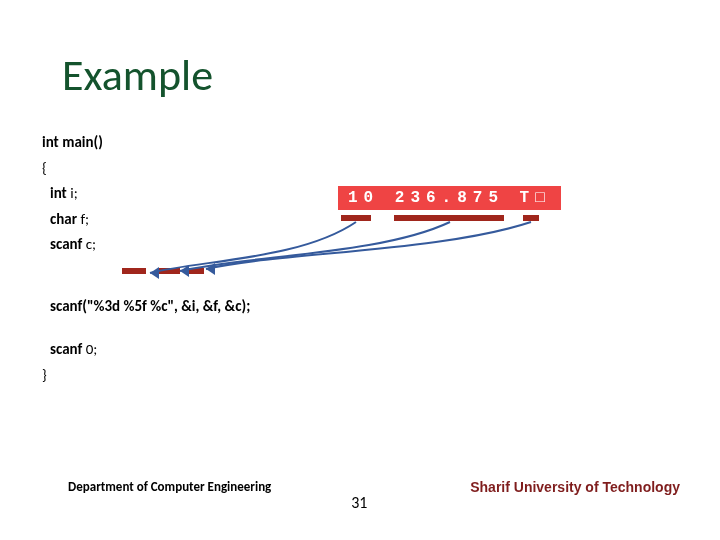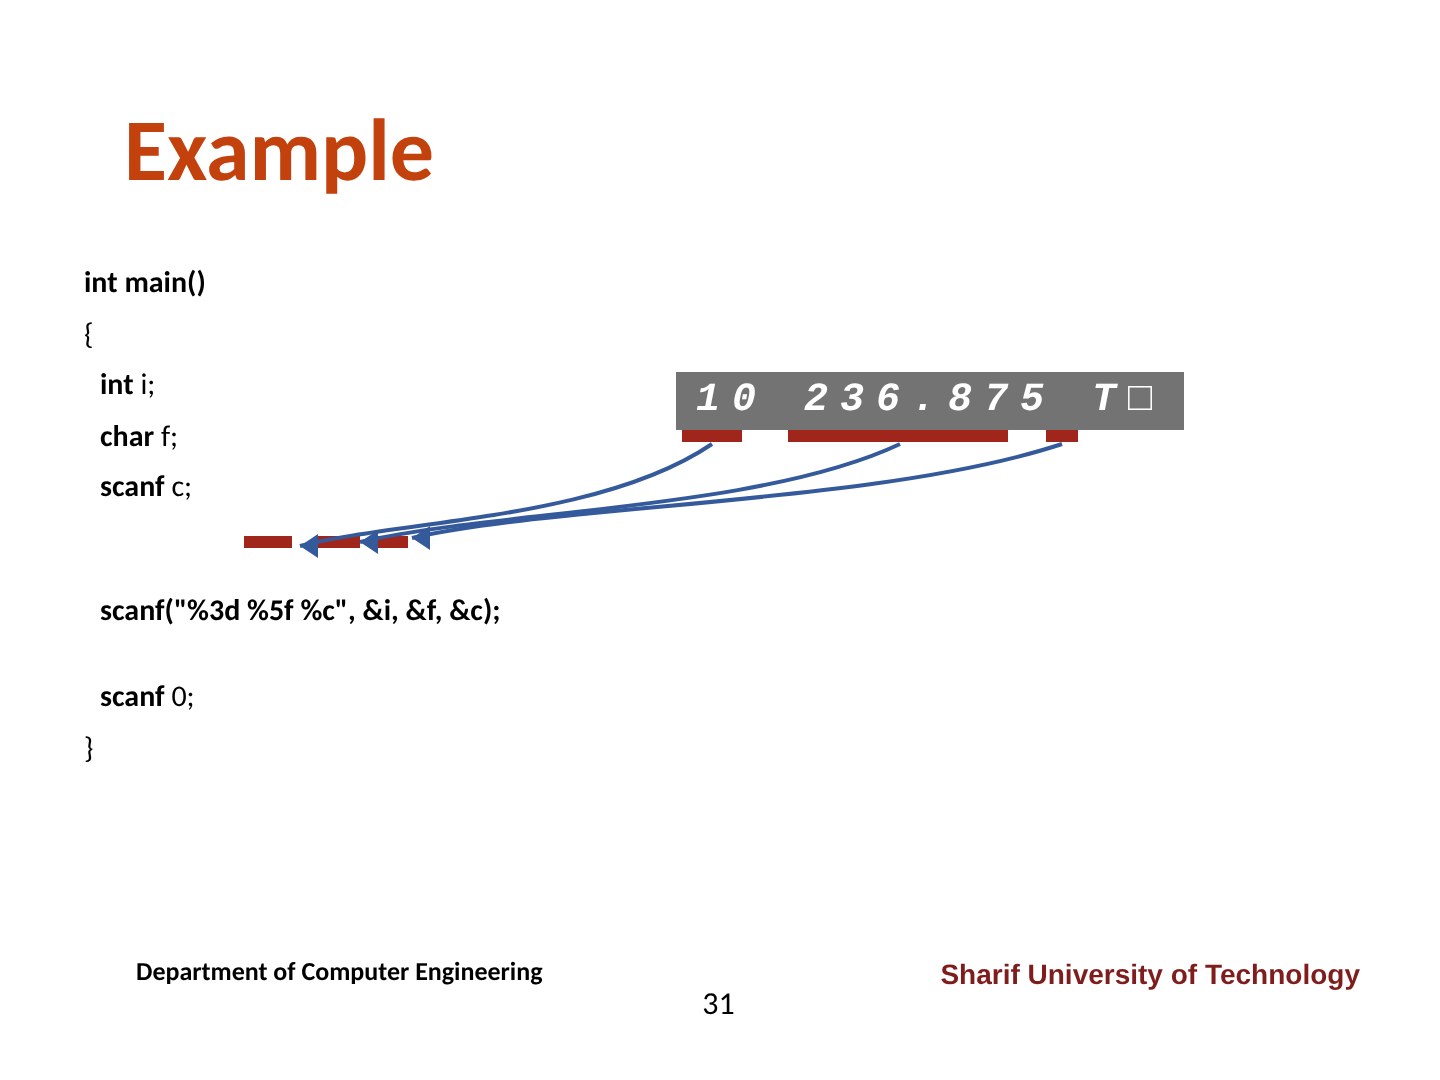--- a/index.html
+++ b/index.html
@@ -1,46 +1,45 @@
 <!DOCTYPE html>
 <html><head>
 <meta charset="utf-8">
 <style>
   * { margin: 0; padding: 0; box-sizing: border-box; }
   html, body { width: 720px; height: 540px; background: #fff; font-family: Calibri, "Segoe UI", Arial, sans-serif; }
   .slide { position: relative; width: 720px; height: 540px; }
 
   .title {
     position: absolute; left: 62px; top: 48px;
-    font-size: 44px; font-weight: 700; color: #c2410c;
+    font-size: 44px; font-weight: 400; color: #14532d;
   }
 
   .code {
     position: absolute; left: 42px; top: 131px;
     font-size: 15px; line-height: 1.5; color: #000;
   }
   .code .indent { margin-left: 8px; }
   .kw { font-weight: 700; }
   .var { font-weight: 400; }
   .str { color: #000; }
 
   
   .ln { margin-bottom: 3px; }
   .gap { height: 18px; }
 
   
   .inputbox {
     position: absolute; left: 338px; top: 186px;
-    background: #737373; color: #fff;
+    background: #ef4444; color: #fff;
     font-family: "Courier New", monospace;
-    font-size: 20px; font-weight: 700;
+    font-size: 16px; font-weight: 700;
     letter-spacing: 6px;
     padding: 3px 10px 3px 10px;
     white-space: nowrap;
-    font-style: italic;
   }
 
   
   .und { position: absolute; height: 6px; background: #a0261c; }
   .und1 { left: 341px; top: 215px; width: 30px; }
   .und2 { left: 394px; top: 215px; width: 110px; }
   .und3 { left: 523px; top: 215px; width: 16px; }
 
   
   .tick { position: absolute; height: 6px; background: #a0261c; }

